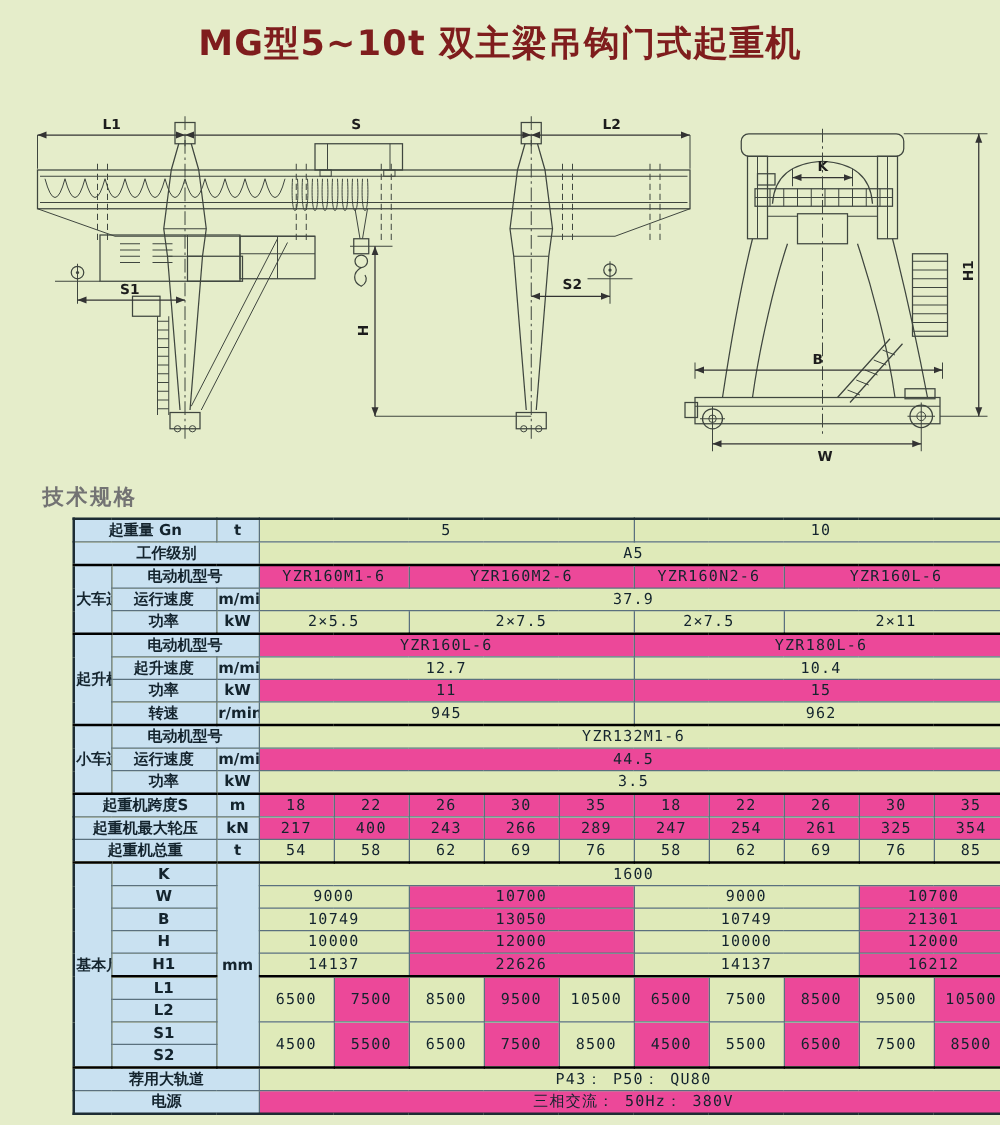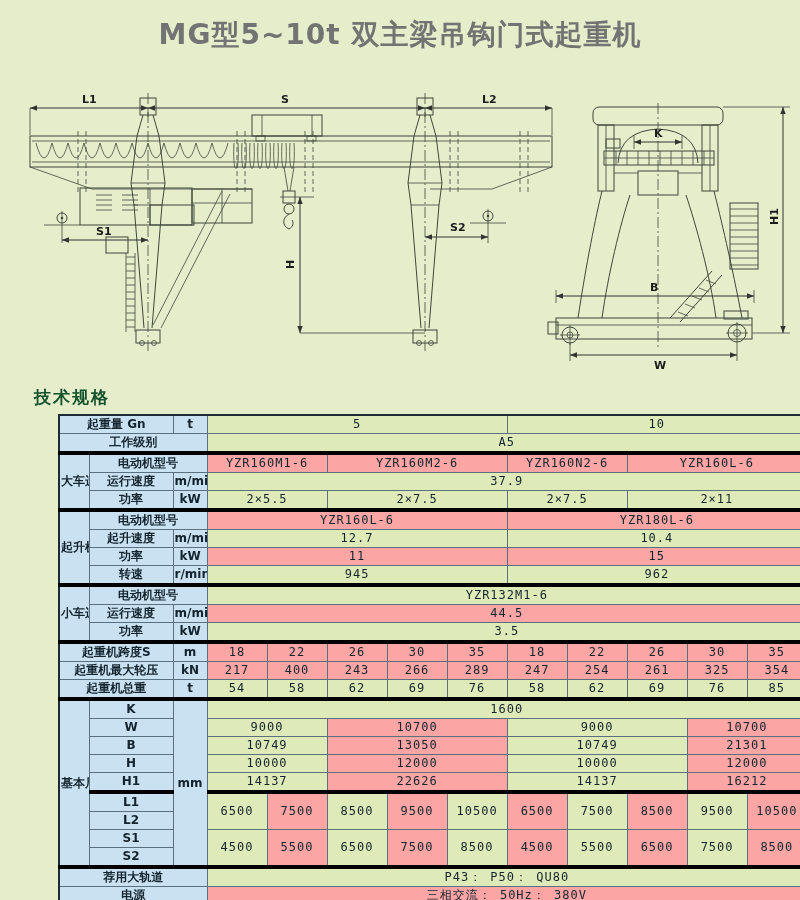--- a/index.html
+++ b/index.html
@@ -1,33 +1,33 @@
 <!DOCTYPE html>
 <html><head>
 <meta charset="utf-8">
 <style>
   html,body{margin:0;padding:0;}
   .page{position:relative;width:800px;height:900px;background:#e5edca;
         font-family:"DejaVu Sans",sans-serif;overflow:hidden;}
   .title{position:absolute;top:16px;left:0;width:100%;margin:0;text-align:center;
-         font-size:28px;font-weight:bold;color:#737373;letter-spacing:1px;}
+         font-size:28px;font-weight:bold;color:#7f1d1d;letter-spacing:1px;}
   .drawing{position:absolute;left:0;top:85px;}
   .section-title{position:absolute;left:34px;top:386px;margin:0;
-                 font-size:17px;font-weight:bold;color:#14532d;letter-spacing:2px;}
+                 font-size:17px;font-weight:bold;color:#737373;letter-spacing:2px;}
   table.spec{position:absolute;left:34px;top:414px;border-collapse:collapse;
              table-layout:fixed;width:748px;border:2px solid #1d2c34;margin-left:24px;}
   table.spec td{border:1px solid #5a707e;text-align:center;vertical-align:middle;
                 height:17px;padding:0 1px;color:#14242e;overflow:hidden;
                 white-space:nowrap;font-size:12px;line-height:1.05;}
   td.V{background:#c9e1f1;font-weight:bold;white-space:normal;word-break:break-all;
        padding:0 2px;line-height:1.25;}
   td.L{background:#c9e1f1;font-weight:bold;}
   td.G{background:#dfeab9;font-family:"DejaVu Sans Mono",monospace;letter-spacing:1px;}
-  td.B{background:#fca5a5;font-family:"DejaVu Sans Mono",monospace;letter-spacing:1px;}
-  tr.sec td{border-top:4px solid #000000;}
+  td.B{background:#ec4899;font-family:"DejaVu Sans Mono",monospace;letter-spacing:1px;}
+  tr.sec td{border-top:2px solid #000000;}
   
   .st{stroke:#3f463f;fill:none;stroke-width:1;}
   .thin{stroke:#3f463f;fill:none;stroke-width:0.8;}
   .dash{stroke:#3f463f;fill:none;stroke-width:0.8;stroke-dasharray:5 3;}
   .cl{stroke:#3f463f;fill:none;stroke-width:0.8;stroke-dasharray:11 3 2 3;}
   .dim{stroke:#333;fill:none;stroke-width:1;}
   text.dimlabel{font-family:"DejaVu Sans",sans-serif;font-size:11px;font-weight:600;
                 fill:#1c1c1c;}
 </style>
 </head>

